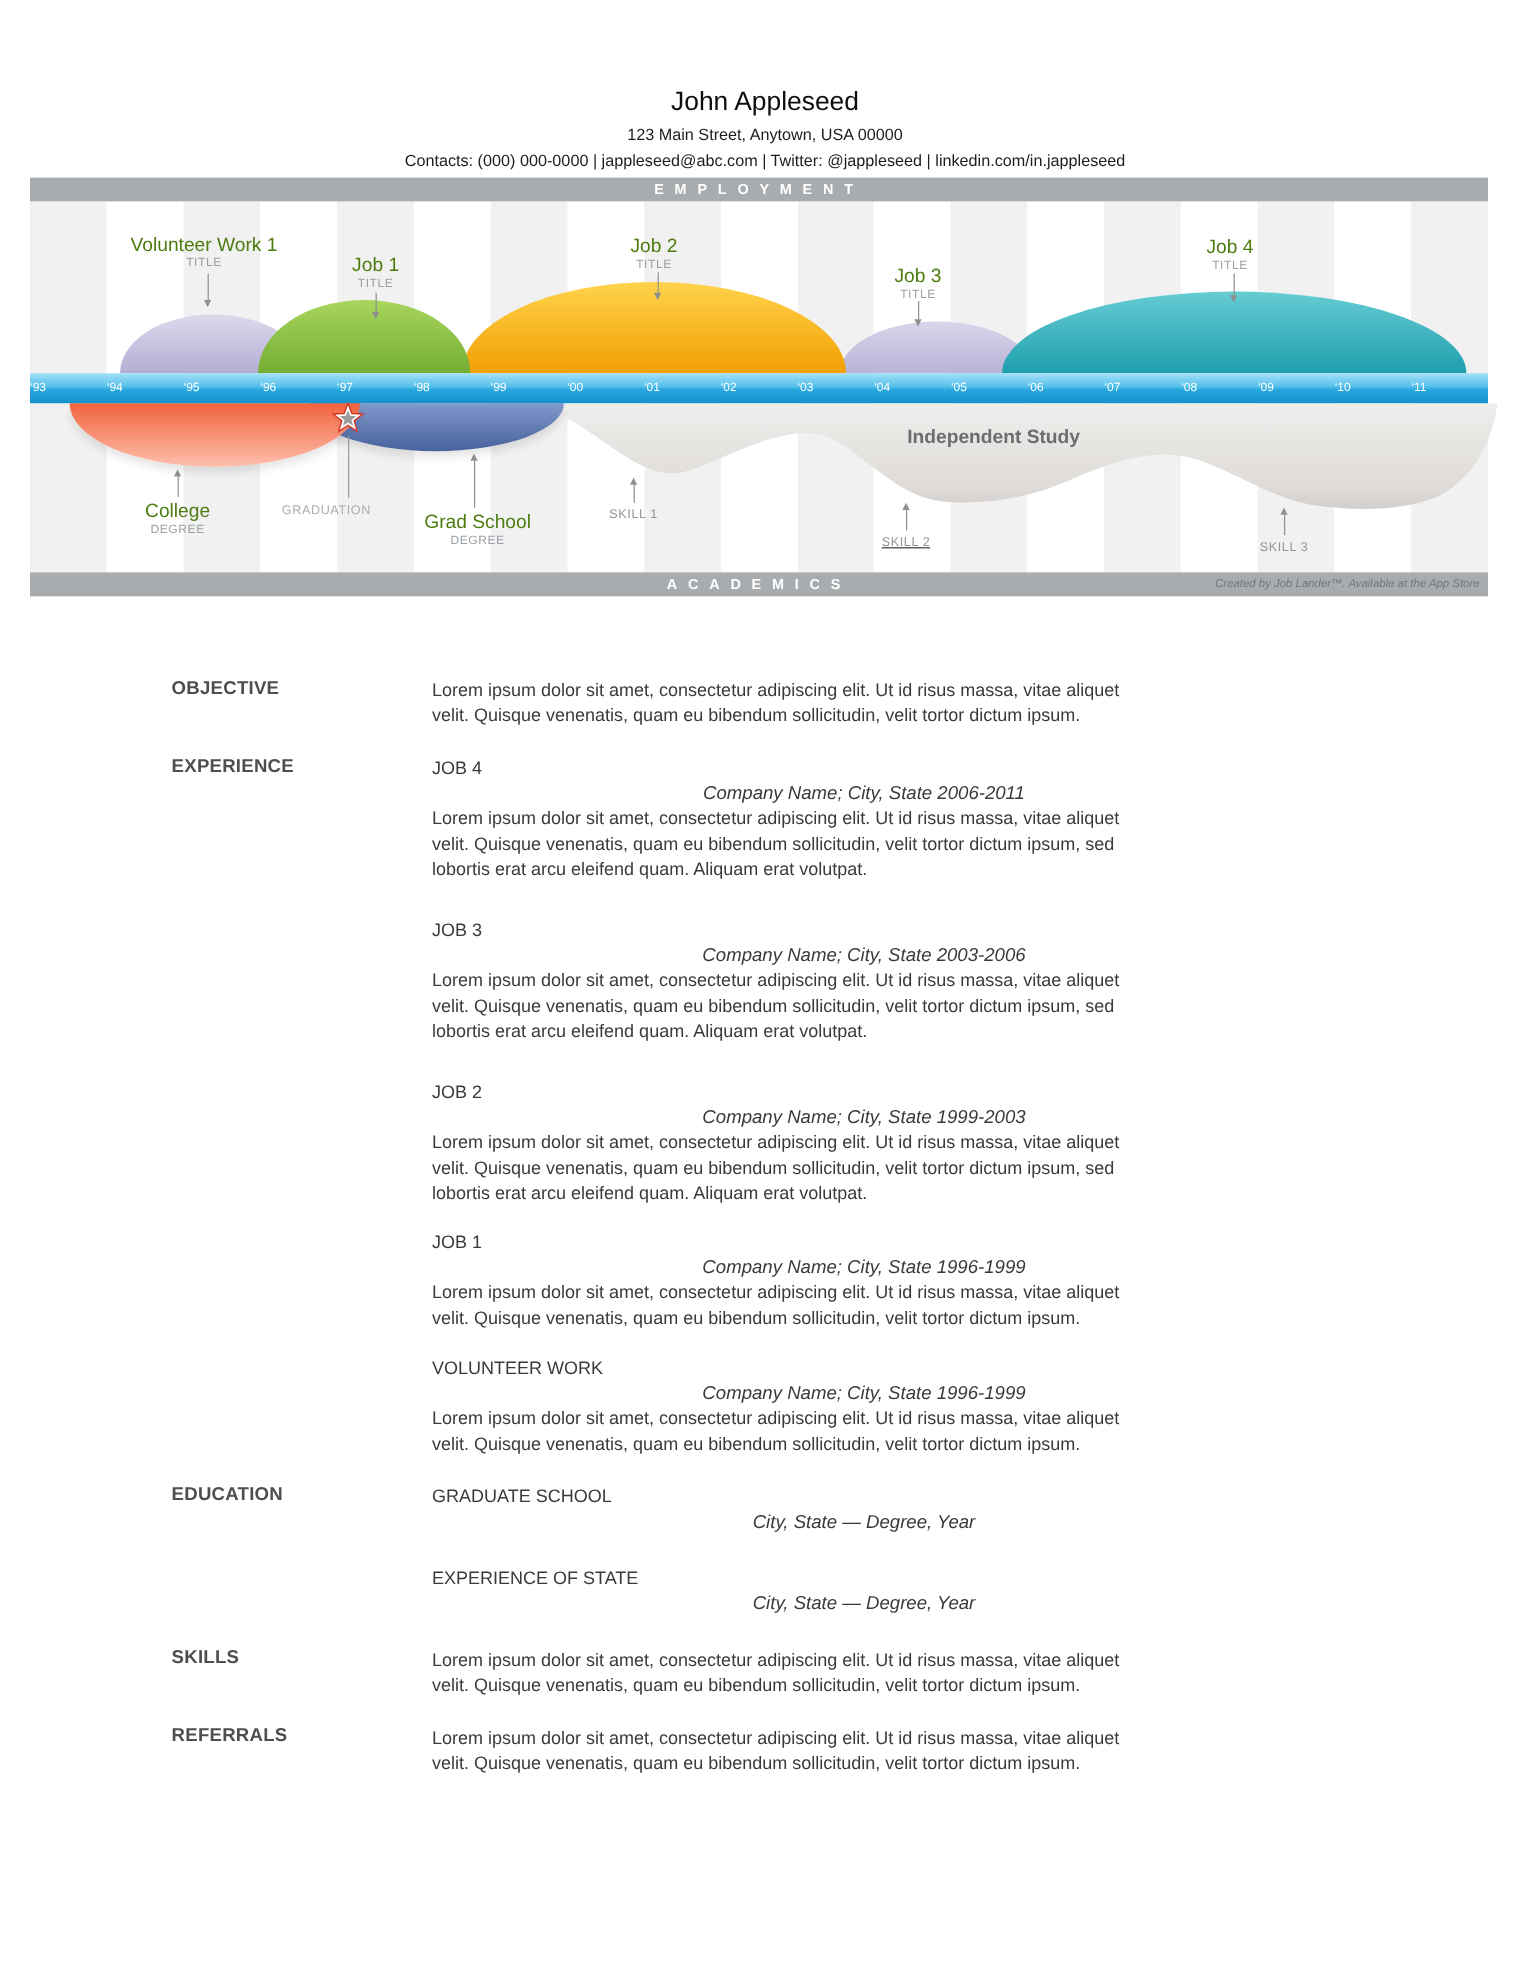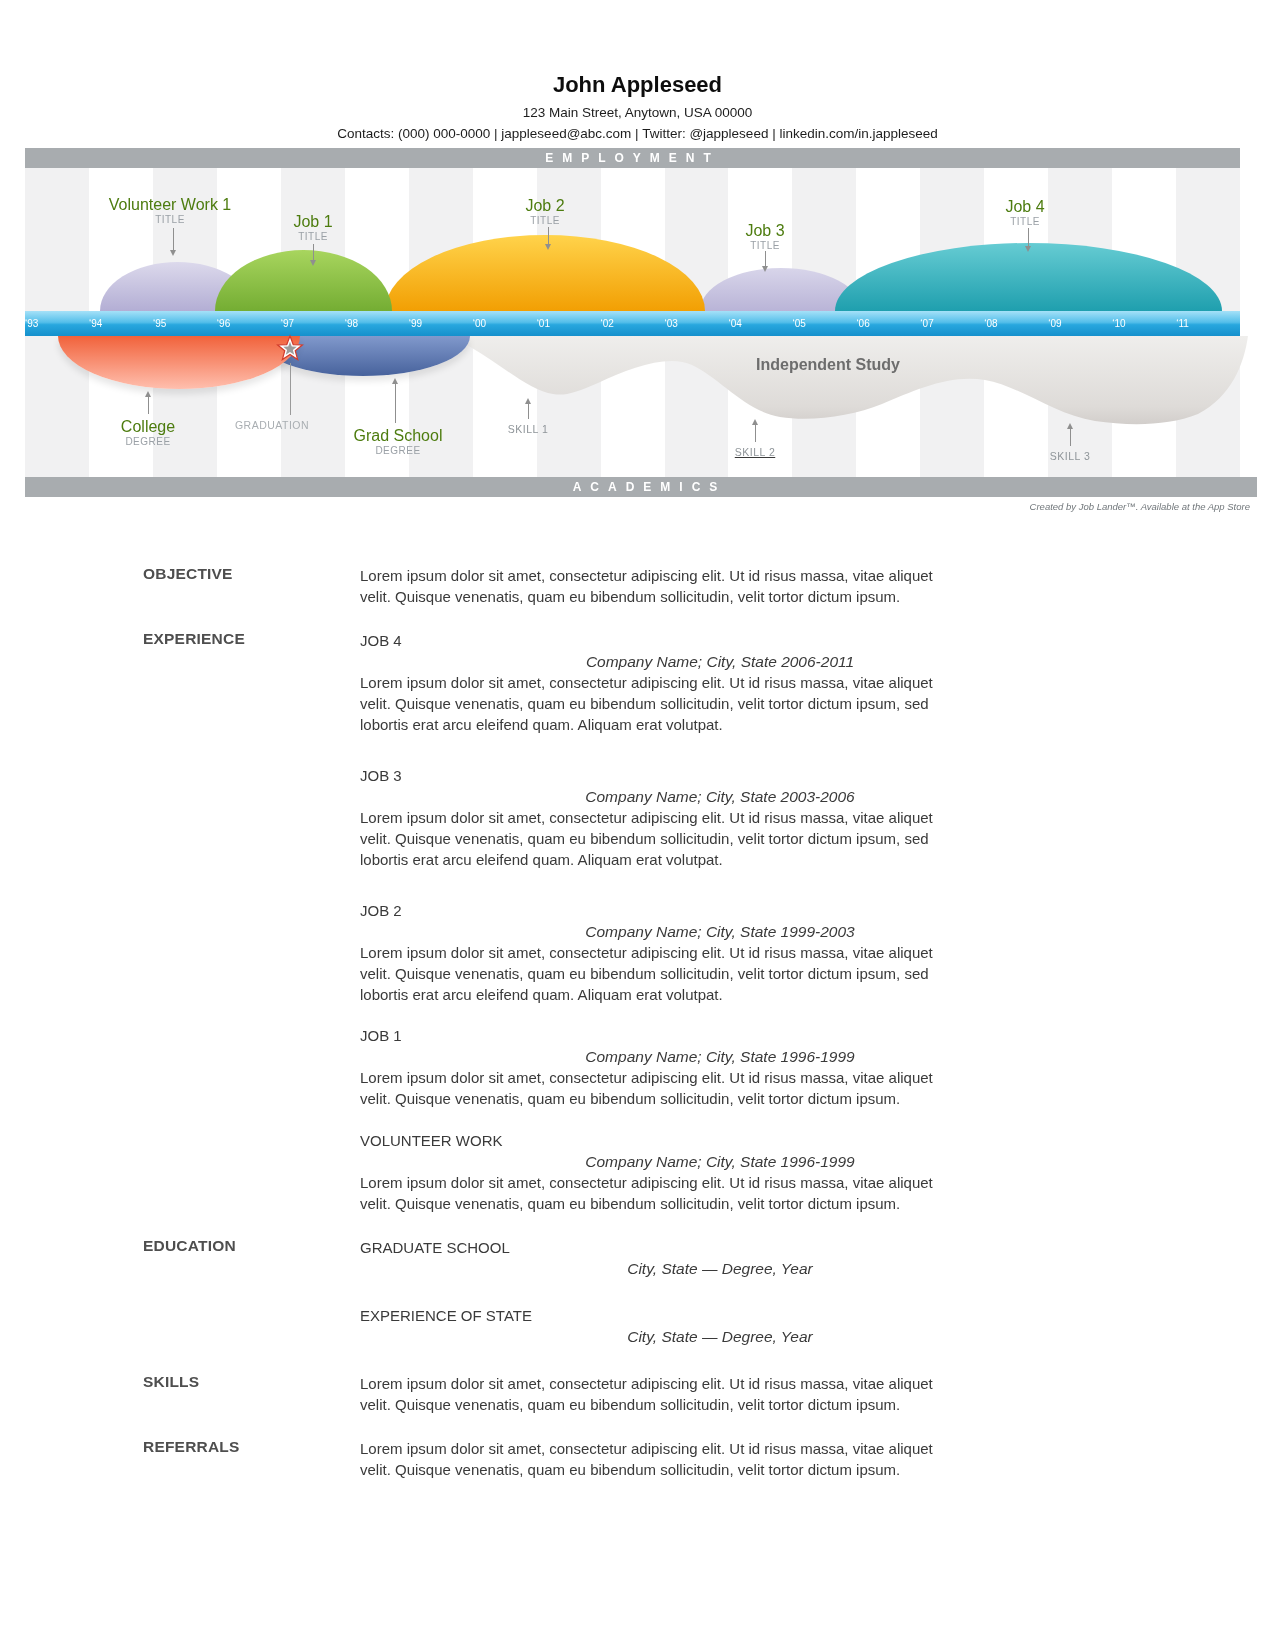--- a/index.html
+++ b/index.html
@@ -1,32 +1,32 @@
 <!DOCTYPE html>
 <html><head>
 <meta charset="utf-8">
 <style>
   html,body{margin:0;padding:0;background:#fff;}
   .page{position:relative;width:1275px;height:1650px;background:#fff;overflow:hidden;
         font-family:"Liberation Sans",sans-serif;color:#3a3a3a;}
 
   
   .header{position:absolute;top:72px;left:0;width:100%;text-align:center;}
-  .hd-name{font-size:22px;font-weight:bold;color:#0d0d0d;}
+  .hd-name{font-size:22px;font-weight:normal;color:#0d0d0d;}
   .hd-address{font-size:13.5px;margin-top:7px;color:#1d1d1d;}
   .hd-contacts{font-size:13.5px;margin-top:6px;color:#1d1d1d;}
 
   
   .timeline{position:absolute;left:25px;top:148px;width:1215px;height:349px;}
   .band{position:absolute;left:0;width:100%;height:20px;background:#a8acaf;color:#fff;
         font-size:12px;font-weight:bold;letter-spacing:9px;text-align:center;line-height:21px;}
   .band-top{top:0;}
-  .band-bottom{top:329px;padding-left:17px;}
+  .band-bottom{top:329px;}
   .credit{position:absolute;right:7px;top:0;font-size:9.5px;font-style:italic;font-weight:normal;
-          letter-spacing:0;color:#71777b;line-height:20px;margin-top:20px;}
+          letter-spacing:0;color:#71777b;line-height:20px;}
   .stripes{position:absolute;top:20px;left:0;width:100%;height:309px;display:flex;}
   .stripe{flex:1;}
   .stripe:nth-child(odd){background:#f1f1f2;}
   .stripe:nth-child(even){background:#ffffff;}
 
   .axis{position:absolute;top:163px;left:0;width:100%;height:25px;display:flex;z-index:5;
         background:linear-gradient(180deg,#a5e1f8 0%,#55bfea 45%,#28a7de 55%,#1590cc 100%);}
   .axis span{flex:1;text-align:left;color:#fff;font-size:10px;line-height:25px;}
 
   .bub-top{position:absolute;border-radius:50% 50% 0 0 / 100% 100% 0 0;}

